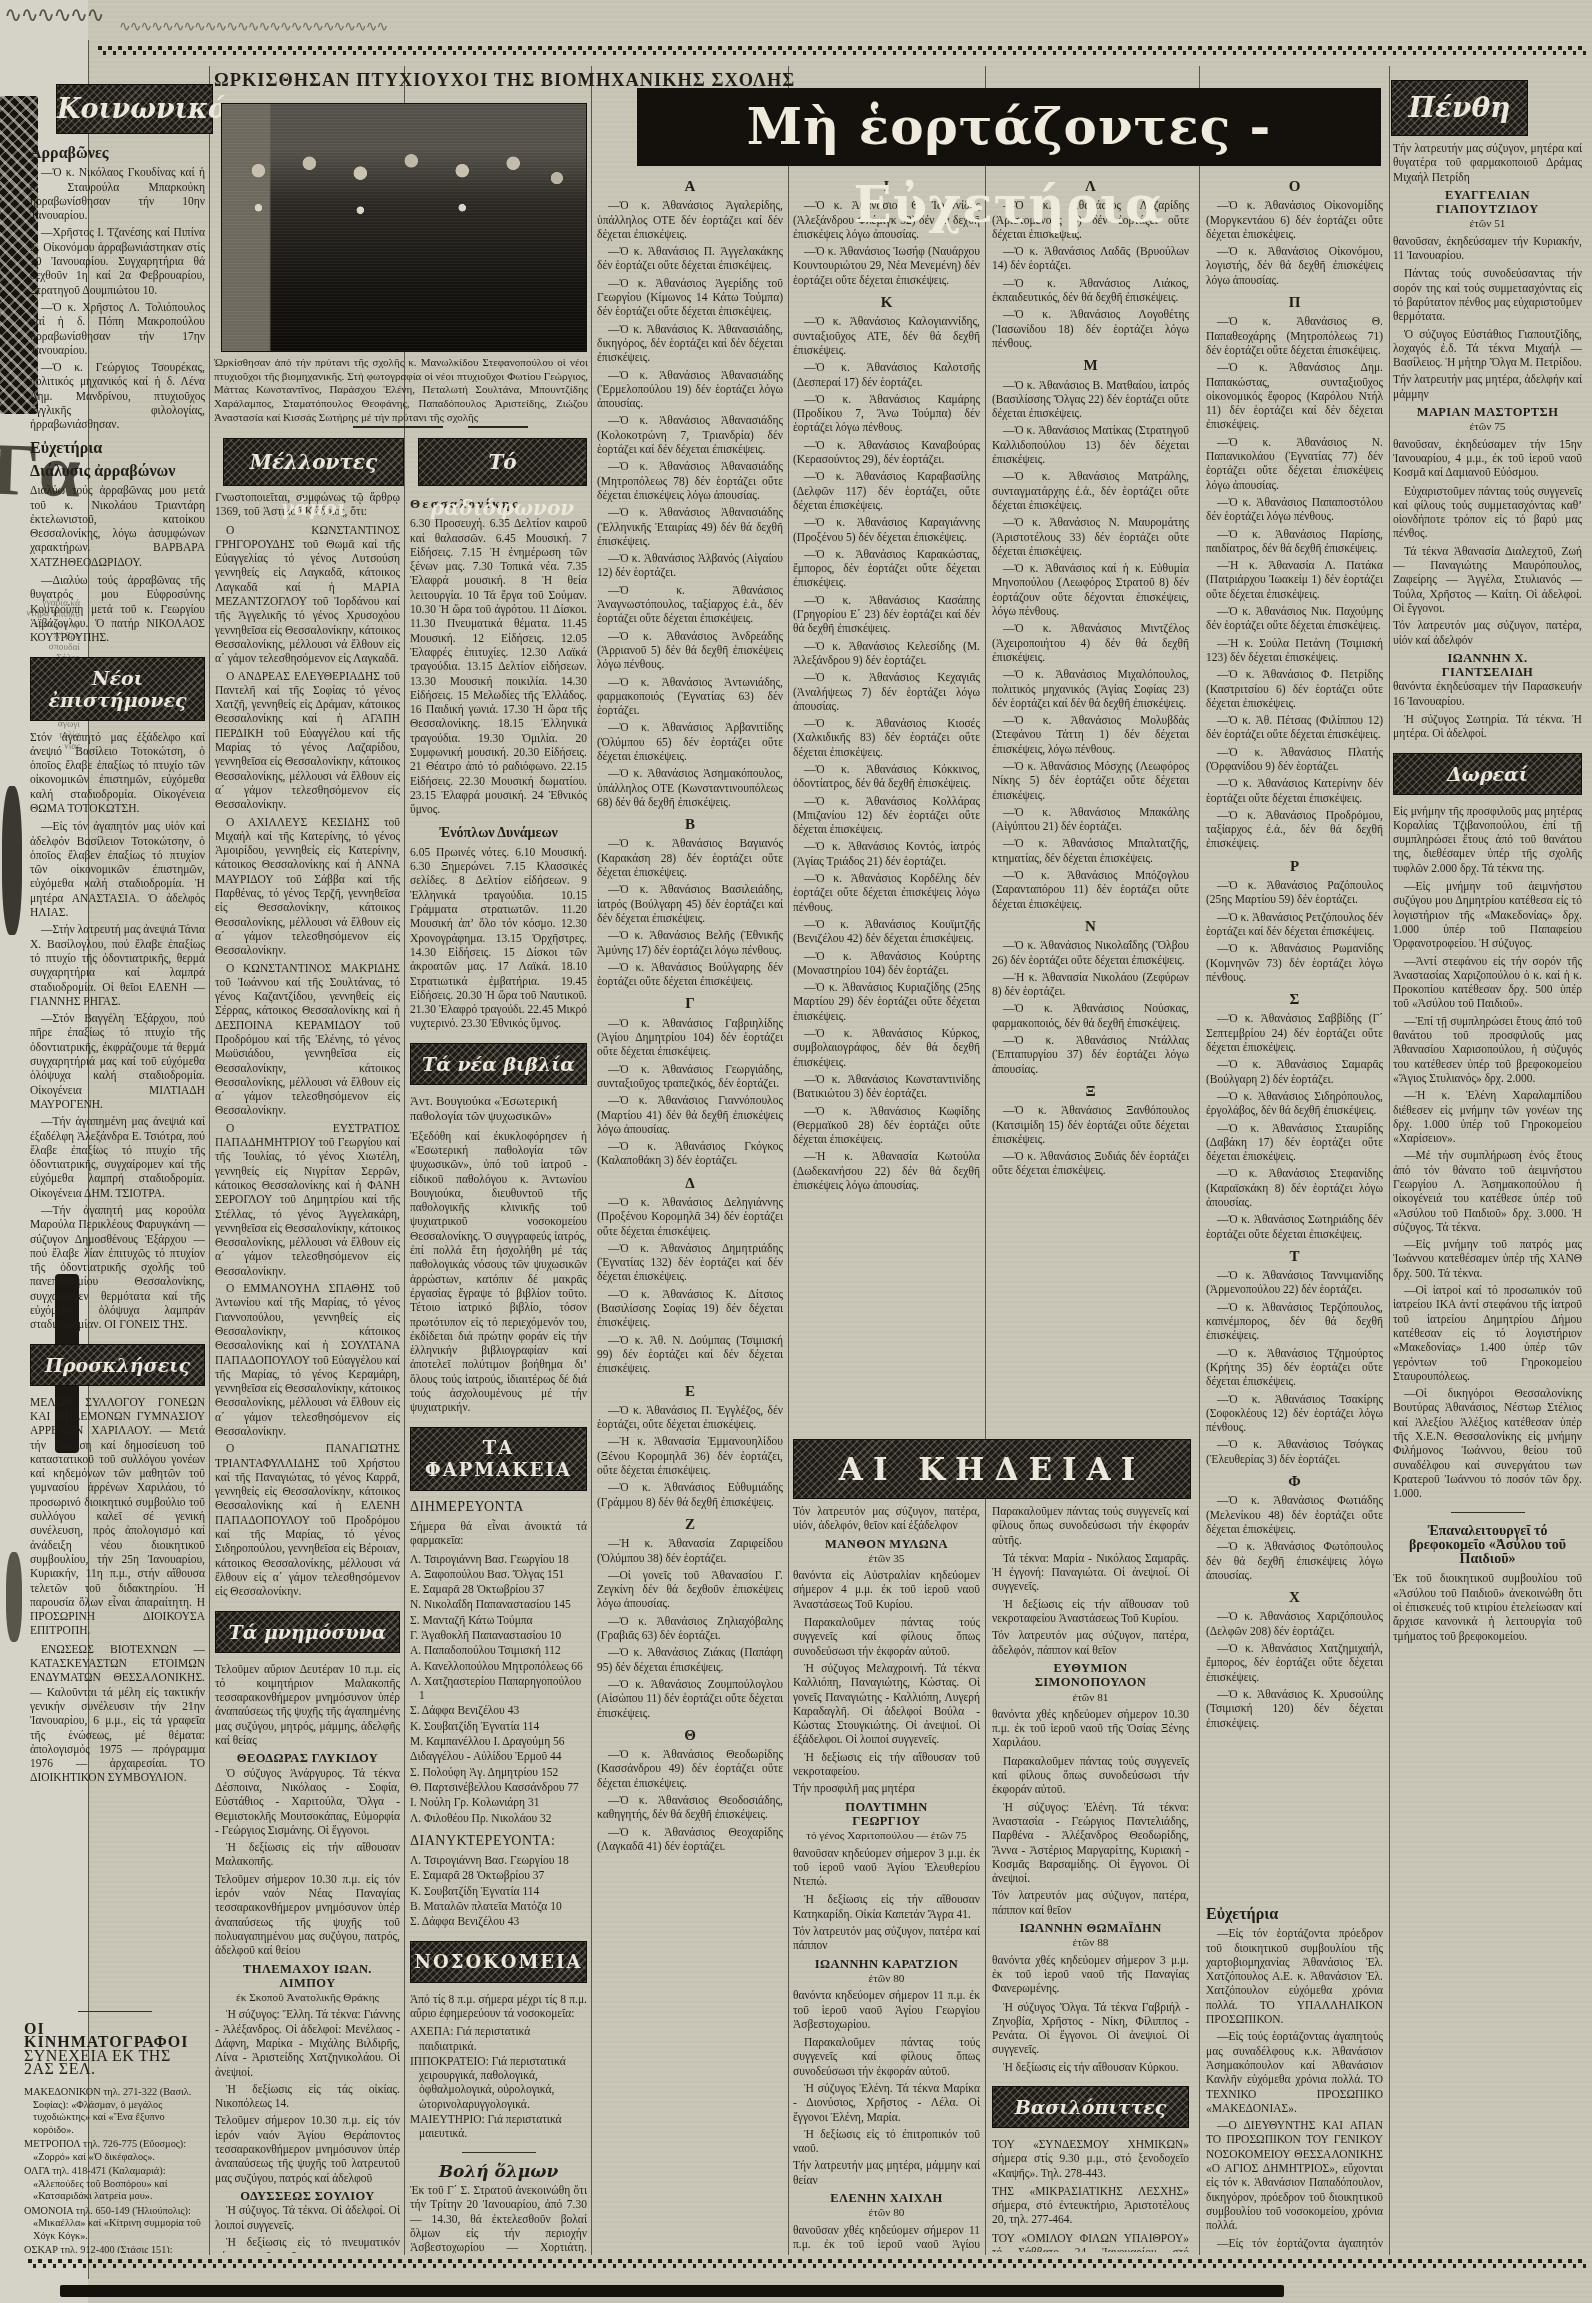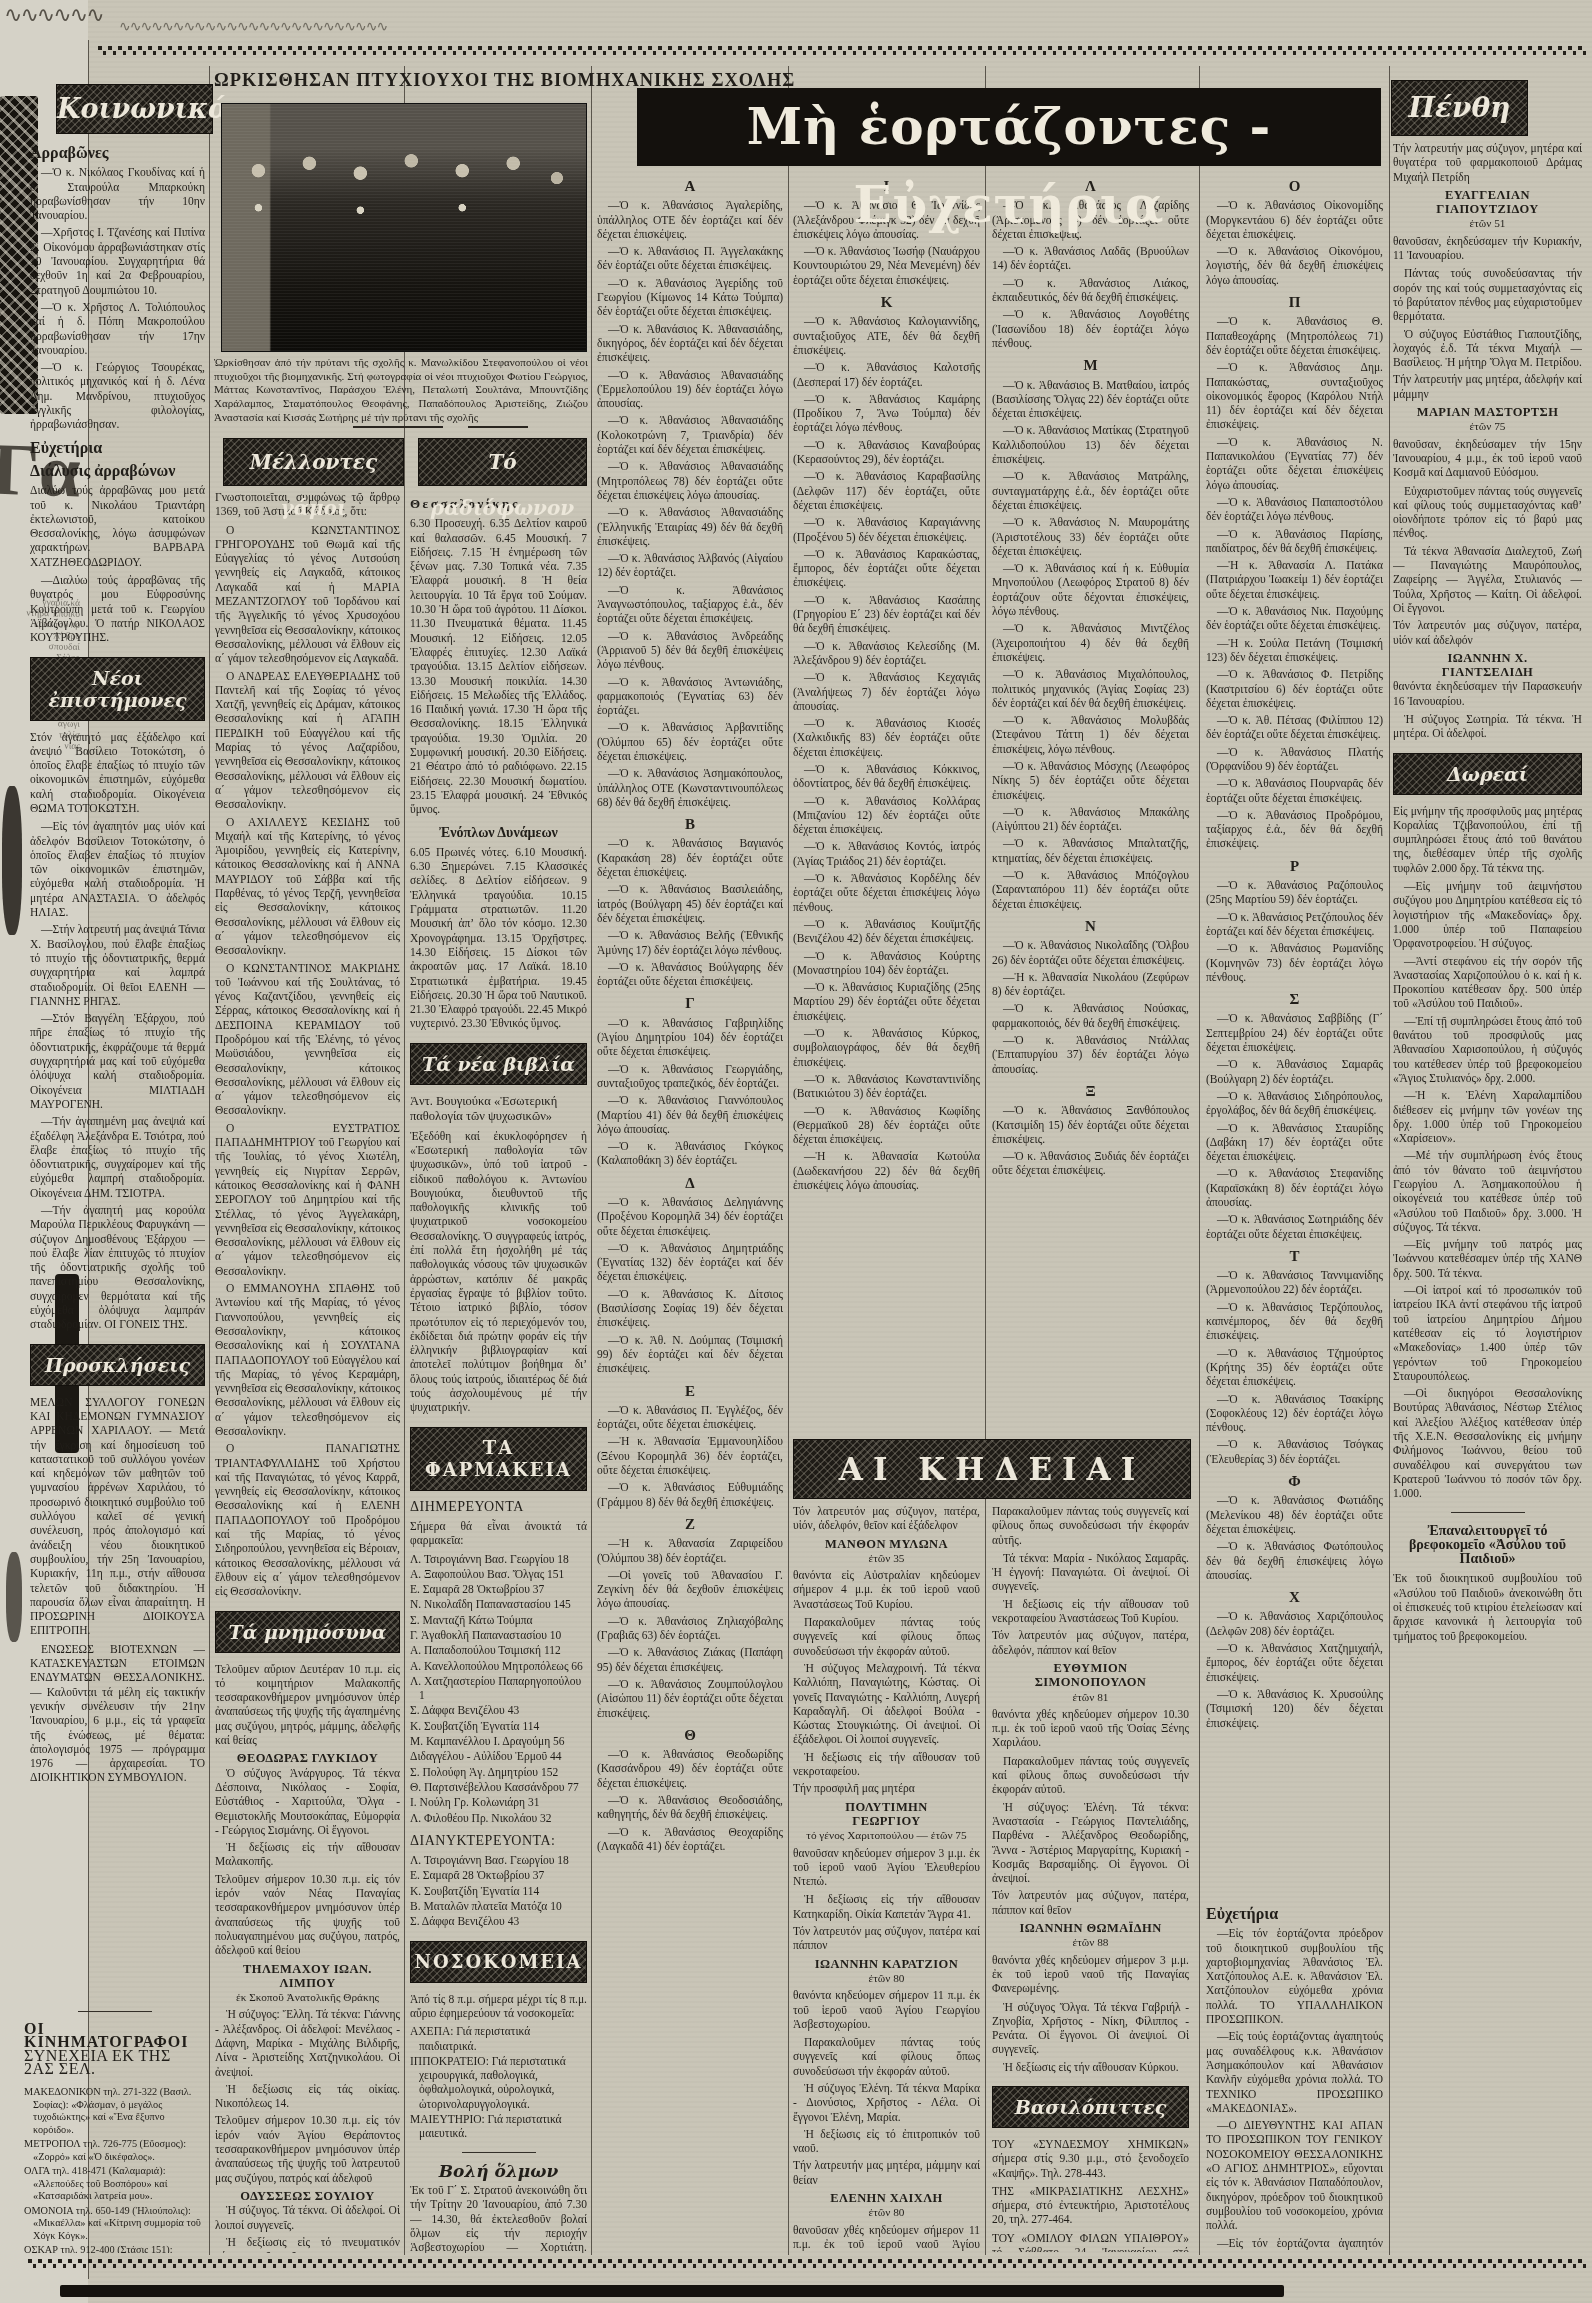--- a/index.html
+++ b/index.html
@@ -367,21 +367,21 @@
       <div class="b b-p">—Ὁ κ. Ἀθανάσιος Δημ. Παπακώστας, συνταξιοῦχος οἰκονομικός ἔφορος (Καρόλου Ντήλ 11) δέν ἑορτάζει καί δέν δέχεται ἐπισκέψεις.</div>
       <div class="b b-p">—Ὁ κ. Ἀθανάσιος Ν. Παπανικολάου (Ἐγνατίας 77) δέν ἑορτάζει οὔτε δέχεται ἐπισκέψεις λόγω ἀπουσίας.</div>
       <div class="b b-p">—Ὁ κ. Ἀθανάσιος Παπαποστόλου δέν ἑορτάζει λόγω πένθους.</div>
       <div class="b b-p">—Ὁ κ. Ἀθανάσιος Παρίσης, παιδίατρος, δέν θά δεχθῆ ἐπισκέψεις.</div>
       <div class="b b-p">—Ἡ κ. Ἀθανασία Λ. Πατάκα (Πατριάρχου Ἰωακείμ 1) δέν ἑορτάζει οὔτε δέχεται ἐπισκέψεις.</div>
       <div class="b b-p">—Ὁ κ. Ἀθανάσιος Νικ. Παχούμης δέν ἑορτάζει οὔτε δέχεται ἐπισκέψεις.</div>
       <div class="b b-p">—Ἡ κ. Σούλα Πετάνη (Τσιμισκή 123) δέν δέχεται ἐπισκέψεις.</div>
       <div class="b b-p">—Ὁ κ. Ἀθανάσιος Φ. Πετρίδης (Καστριτσίου 6) δέν ἑορτάζει οὔτε δέχεται ἐπισκέψεις.</div>
       <div class="b b-p">—Ὁ κ. Ἀθ. Πέτσας (Φιλίππου 12) δέν ἑορτάζει οὔτε δέχεται ἐπισκέψεις.</div>
       <div class="b b-p">—Ὁ κ. Ἀθανάσιος Πλατής (Ὀρφανίδου 9) δέν ἑορτάζει.</div>
-      <div class="b b-p">—Ὁ κ. Ἀθανάσιος Πουρναρᾶς δέν ἑορτάζει οὔτε δέχεται ἐπισκέψεις.</div>
+      <div class="b b-p">—Ὁ κ. Ἀθανάσιος Κατερίνην δέν ἑορτάζει οὔτε δέχεται ἐπισκέψεις.</div>
       <div class="b b-p">—Ὁ κ. Ἀθανάσιος Προδρόμου, ταξίαρχος ἐ.ἀ., δέν θά δεχθῆ ἐπισκέψεις.</div>
       <div class="b b-letter">Ρ</div>
       <div class="b b-p">—Ὁ κ. Ἀθανάσιος Ραζόπουλος (25ης Μαρτίου 59) δέν ἑορτάζει.</div>
       <div class="b b-p">—Ὁ κ. Ἀθανάσιος Ρετζόπουλος δέν ἑορτάζει καί δέν δέχεται ἐπισκέψεις.</div>
       <div class="b b-p">—Ὁ κ. Ἀθανάσιος Ρωμανίδης (Κομνηνῶν 73) δέν ἑορτάζει λόγω πένθους.</div>
       <div class="b b-letter">Σ</div>
       <div class="b b-p">—Ὁ κ. Ἀθανάσιος Σαββίδης (Γ΄ Σεπτεμβρίου 24) δέν ἑορτάζει οὔτε δέχεται ἐπισκέψεις.</div>
       <div class="b b-p">—Ὁ κ. Ἀθανάσιος Σαμαρᾶς (Βούλγαρη 2) δέν ἑορτάζει.</div>
       <div class="b b-p">—Ὁ κ. Ἀθανάσιος Σιδηρόπουλος, ἐργολάβος, δέν θά δεχθῆ ἐπισκέψεις.</div>
       <div class="b b-p">—Ὁ κ. Ἀθανάσιος Σταυρίδης (Δαβάκη 17) δέν ἑορτάζει οὔτε δέχεται ἐπισκέψεις.</div>

